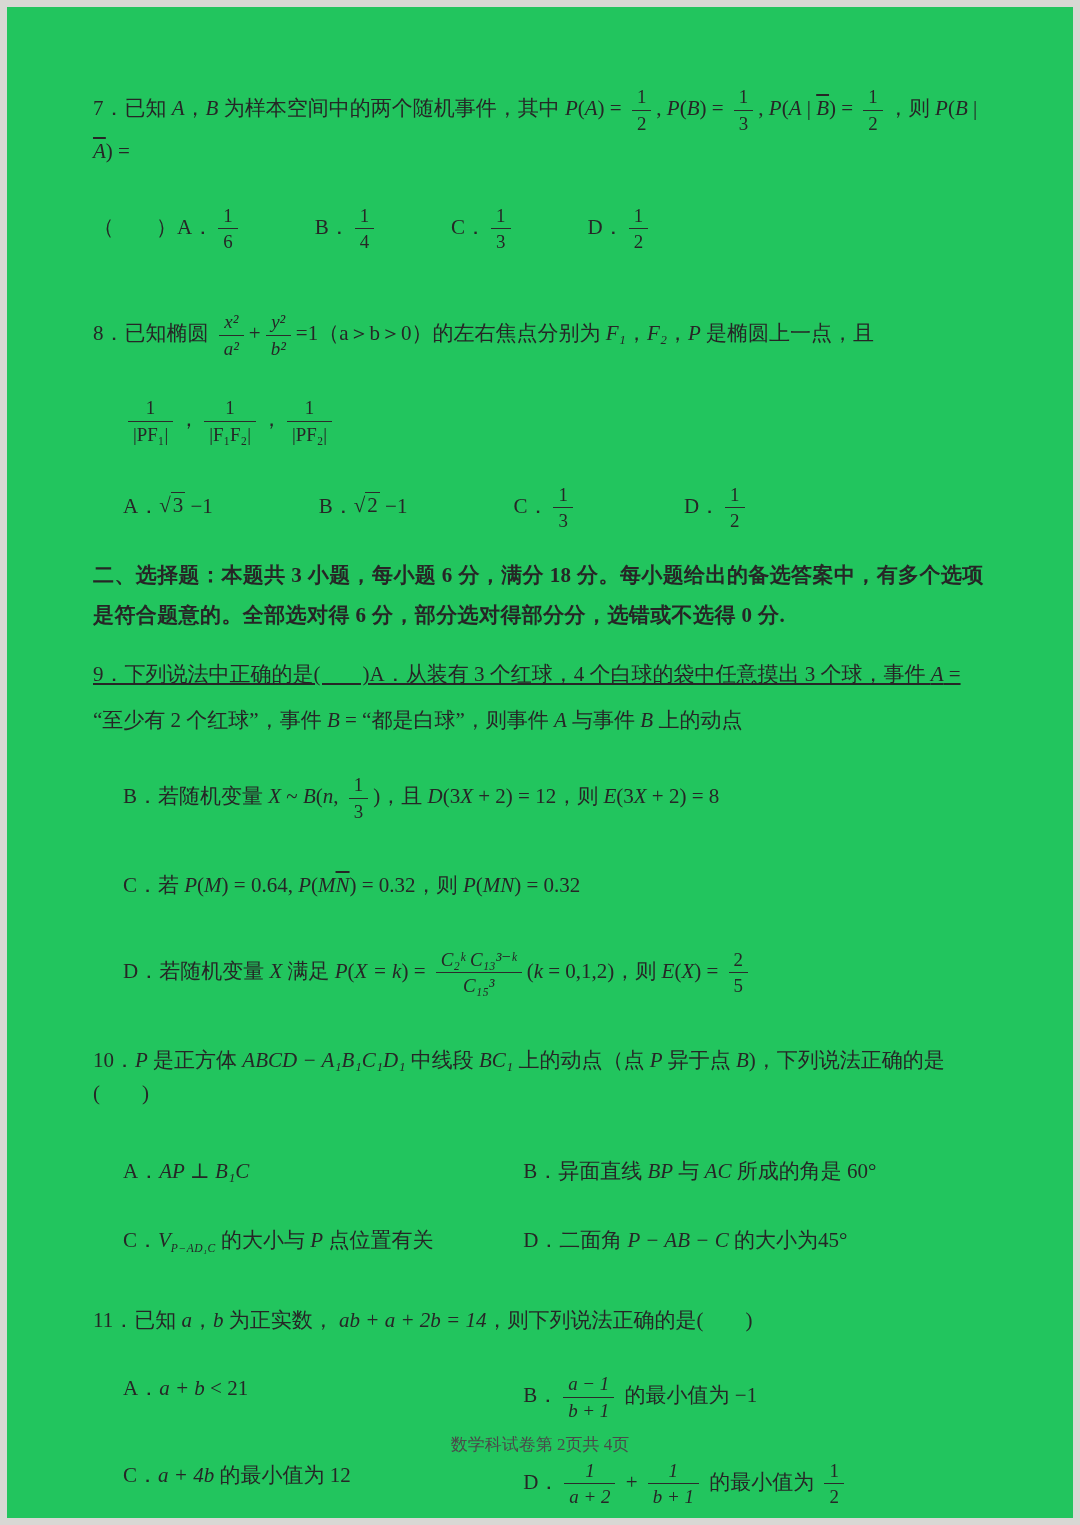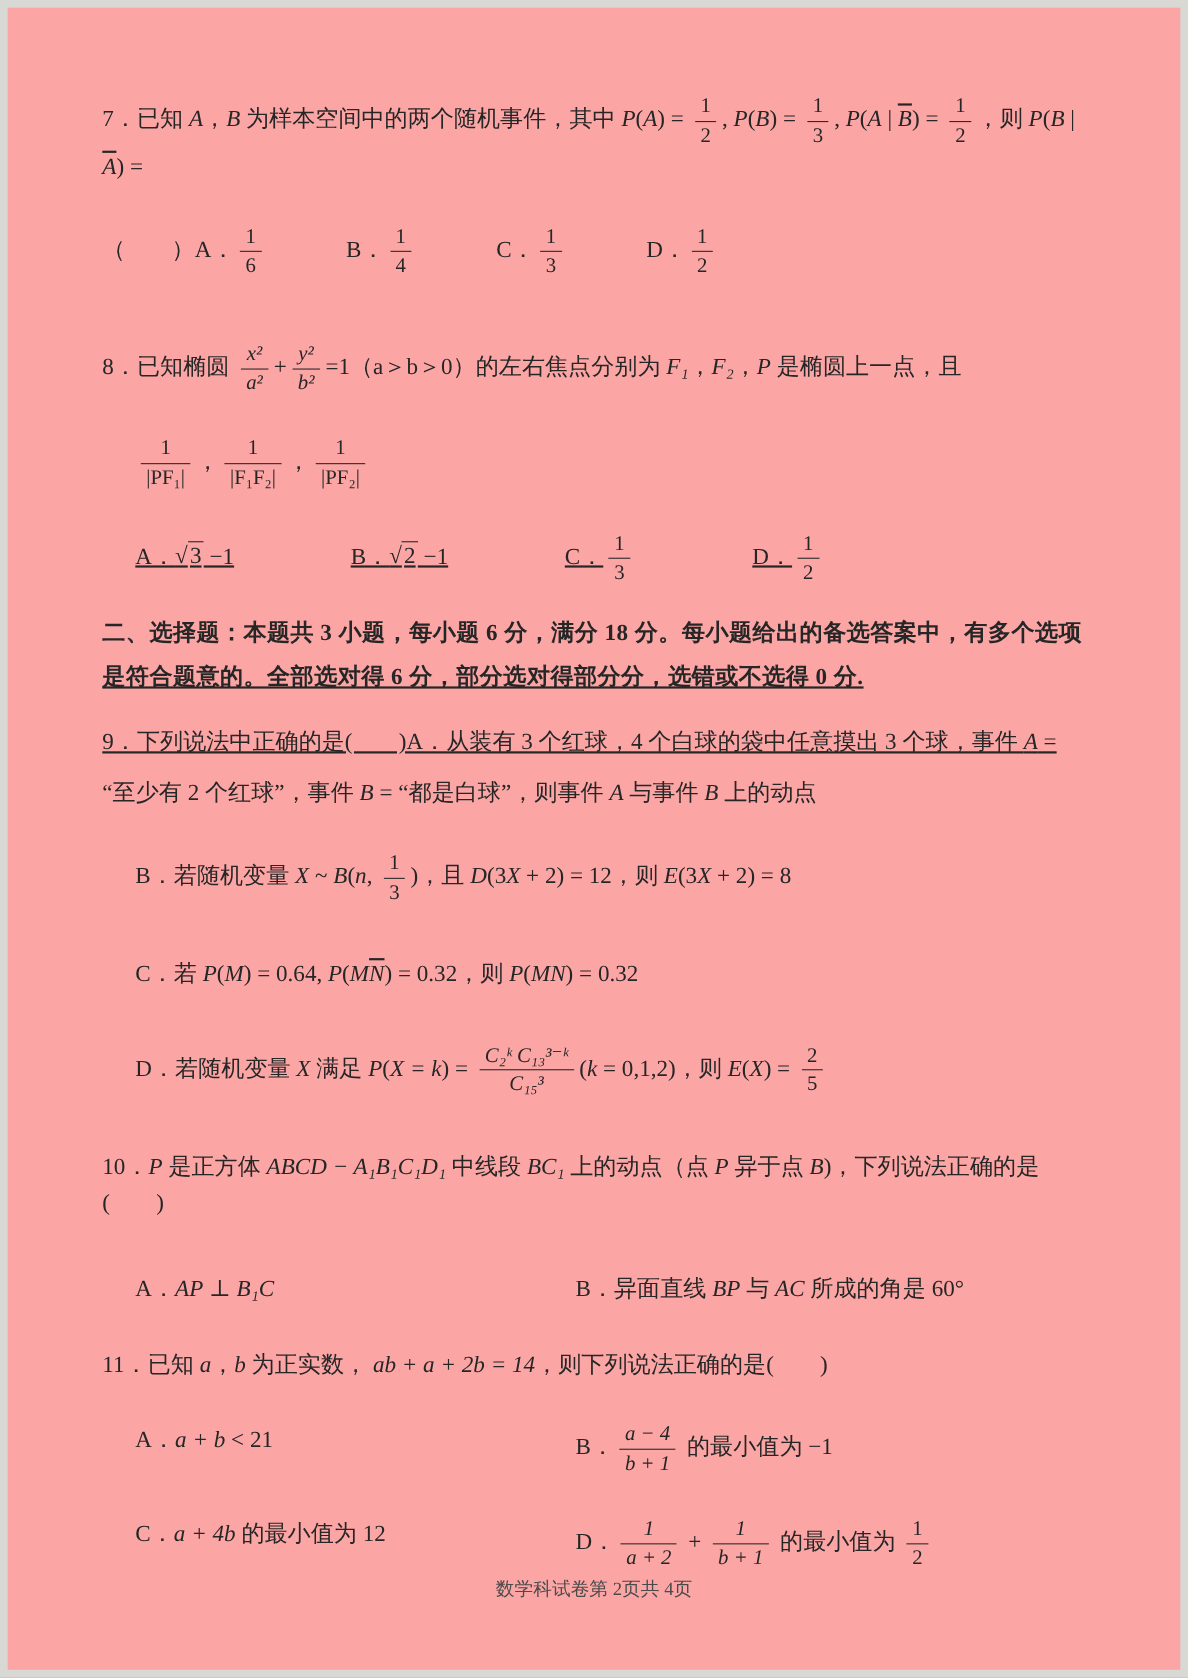--- a/index.html
+++ b/index.html
@@ -4,31 +4,31 @@
 <style>
   html,body{margin:0;padding:0;}
   body{
     background:#d8d8d4;
     font-family:"Liberation Serif","DejaVu Serif",serif;
     -webkit-font-smoothing:antialiased;
   }
   .page{
     width:1066px;height:1511px;
     margin:7px auto;
-    background:#fca5a5;
+    background:#22c55e;
     color:#262626;
     position:relative;
     box-sizing:border-box;
     padding:78px 80px 0 86px;
     overflow:hidden;
   }
   .line{font-size:21px;line-height:1.55;}
   .g0{margin-bottom:8px;}
   .g1{margin-bottom:14px;text-decoration:underline;}
-  .g2{margin-bottom:26px;text-decoration:underline;}
+  .g2{margin-bottom:26px;}
   .g3{margin-bottom:36px;}
   .g4{margin-bottom:46px;}
   .g5{margin-bottom:56px;}
   .indent1{padding-left:30px;}
   .bold{font-weight:700;letter-spacing:0.4px;}
   .cols{display:flex;justify-content:center;}
   .col{flex:0 0 46%;}
   .col + .col{flex:1 1 auto;}
   .mit{font-style:italic;font-family:"Liberation Serif","DejaVu Serif",serif;}
   .mol{font-style:italic;text-decoration:overline;}
@@ -65,24 +65,28 @@
       <div class="line g1"><span class="tx">9．下列说法中正确的是(　　)A．从装有 3 个红球，4 个白球的袋中任意摸出 3 个球，事件 </span><span class="mit">A</span><span class="tx"> =</span></div>
       <div class="line g3"><span class="tx">“至少有 2 个红球”，事件 </span><span class="mit">B</span><span class="tx"> = “都是白球”，则事件 </span><span class="mit">A</span><span class="tx"> 与事件 </span><span class="mit">B</span><span class="tx"> 上的动点</span></div>
       <div class="line g4 indent1"><span class="tx">B．若随机变量 </span><span class="mit">X</span><span class="tx"> ~ </span><span class="mit">B</span><span class="tx">(</span><span class="mit">n</span><span class="tx">, </span><span class="frac"><span class="fn">1</span><span class="fd">3</span></span><span class="tx">)，且 </span><span class="mit">D</span><span class="tx">(3</span><span class="mit">X</span><span class="tx"> + 2) = 12，则 </span><span class="mit">E</span><span class="tx">(3</span><span class="mit">X</span><span class="tx"> + 2) = 8</span></div>
       <div class="line g4 indent1"><span class="tx">C．若 </span><span class="mit">P</span><span class="tx">(</span><span class="mit">M</span><span class="tx">) = 0.64, </span><span class="mit">P</span><span class="tx">(</span><span class="mit">M</span><span class="mit mol">N</span><span class="tx">) = 0.32，则 </span><span class="mit">P</span><span class="tx">(</span><span class="mit">MN</span><span class="tx">) = 0.32</span></div>
       <div class="line g4 indent1"><span class="tx">D．若随机变量 </span><span class="mit">X</span><span class="tx"> 满足 </span><span class="mit">P</span><span class="tx">(</span><span class="mit">X = k</span><span class="tx">) = </span><span class="frac fi"><span class="fn">C₂ᵏ C₁₃³⁻ᵏ</span><span class="fd">C₁₅³</span></span><span class="tx">(</span><span class="mit">k</span><span class="tx"> = 0,1,2)，则 </span><span class="mit">E</span><span class="tx">(</span><span class="mit">X</span><span class="tx">) = </span><span class="frac"><span class="fn">2</span><span class="fd">5</span></span></div>
       <div class="line g4"><span class="tx">10．</span><span class="mit">P</span><span class="tx"> 是正方体 </span><span class="mit">ABCD − A₁B₁C₁D₁</span><span class="tx"> 中线段 </span><span class="mit">BC₁</span><span class="tx"> 上的动点（点 </span><span class="mit">P</span><span class="tx"> 异于点 </span><span class="mit">B</span><span class="tx">)，下列说法正确的是(　　)</span></div>
       <div class="line g3 indent1 cols">
         <div class="col"><span class="tx">A．</span><span class="mit">AP</span><span class="tx"> ⊥ </span><span class="mit">B₁C</span></div>
         <div class="col"><span class="tx">B．异面直线 </span><span class="mit">BP</span><span class="tx"> 与 </span><span class="mit">AC</span><span class="tx"> 所成的角是 60°</span></div>
       </div>
+      <div class="line g4 indent1 cols">
+        <div class="col"><span class="tx">C．</span><span class="mit">V</span><sub class="msub mit">P−AD₁C</sub><span class="tx"> 的大小与 </span><span class="mit">P</span><span class="tx"> 点位置有关</span></div>
+        <div class="col"><span class="tx">D．二面角 </span><span class="mit">P − AB − C</span><span class="tx"> 的大小为45°</span></div>
+      </div>
       <div class="line g3"><span class="tx">11．已知 </span><span class="mit">a</span><span class="tx">，</span><span class="mit">b</span><span class="tx"> 为正实数， </span><span class="mit">ab + a + 2b = 14</span><span class="tx">，则下列说法正确的是(　　)</span></div>
       <div class="line g3 indent1 cols">
         <div class="col"><span class="tx">A．</span><span class="mit">a + b</span><span class="tx"> &lt; 21</span></div>
-        <div class="col"><span class="tx">B．</span><span class="frac fi"><span class="fn">a − 4</span><span class="fd">b + 1</span></span><span class="tx"> 的最小值为 −1</span></div>
+        <div class="col"><span class="tx">B．</span><span class="frac fi"><span class="fn">a − 1</span><span class="fd">b + 1</span></span><span class="tx"> 的最小值为 −1</span></div>
       </div>
       <div class="line g0 indent1 cols">
         <div class="col"><span class="tx">C．</span><span class="mit">a + 4b</span><span class="tx"> 的最小值为 12</span></div>
         <div class="col"><span class="tx">D．</span><span class="frac fi"><span class="fn">1</span><span class="fd">a + 2</span></span><span class="tx"> + </span><span class="frac fi"><span class="fn">1</span><span class="fd">b + 1</span></span><span class="tx"> 的最小值为 </span><span class="frac"><span class="fn">1</span><span class="fd">2</span></span></div>
       </div>
     </div>
   <div class="footer">数学科试卷第 2页共 4页</div>
 </div>
 
 </body></html>

